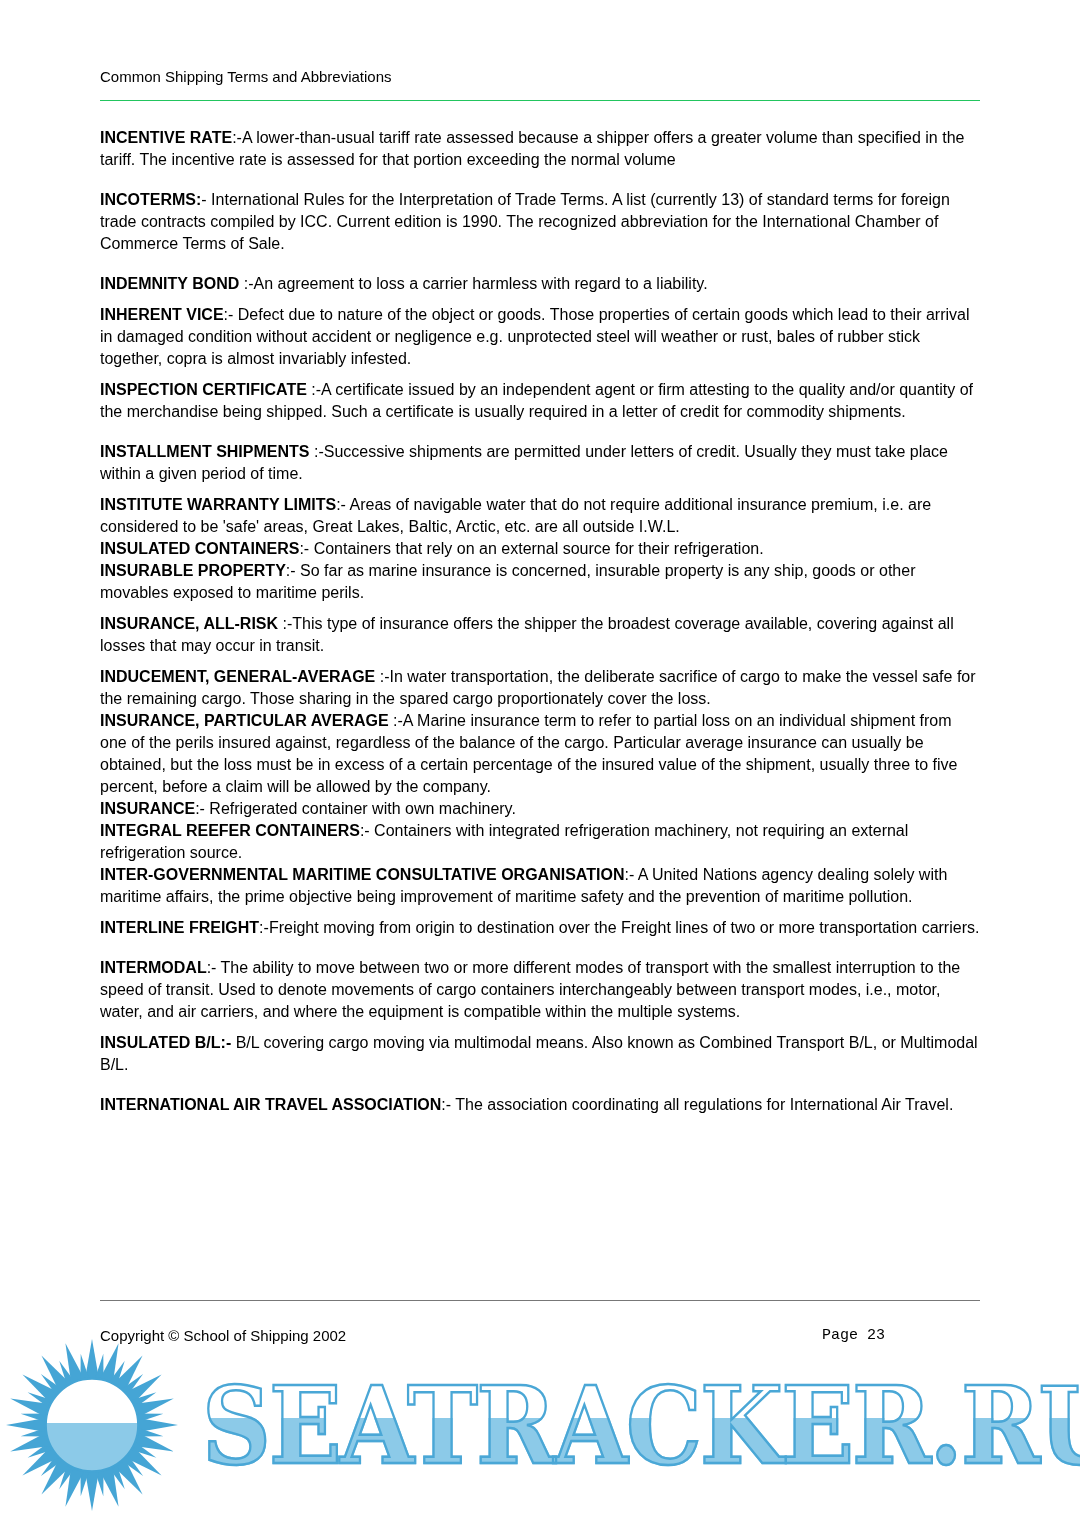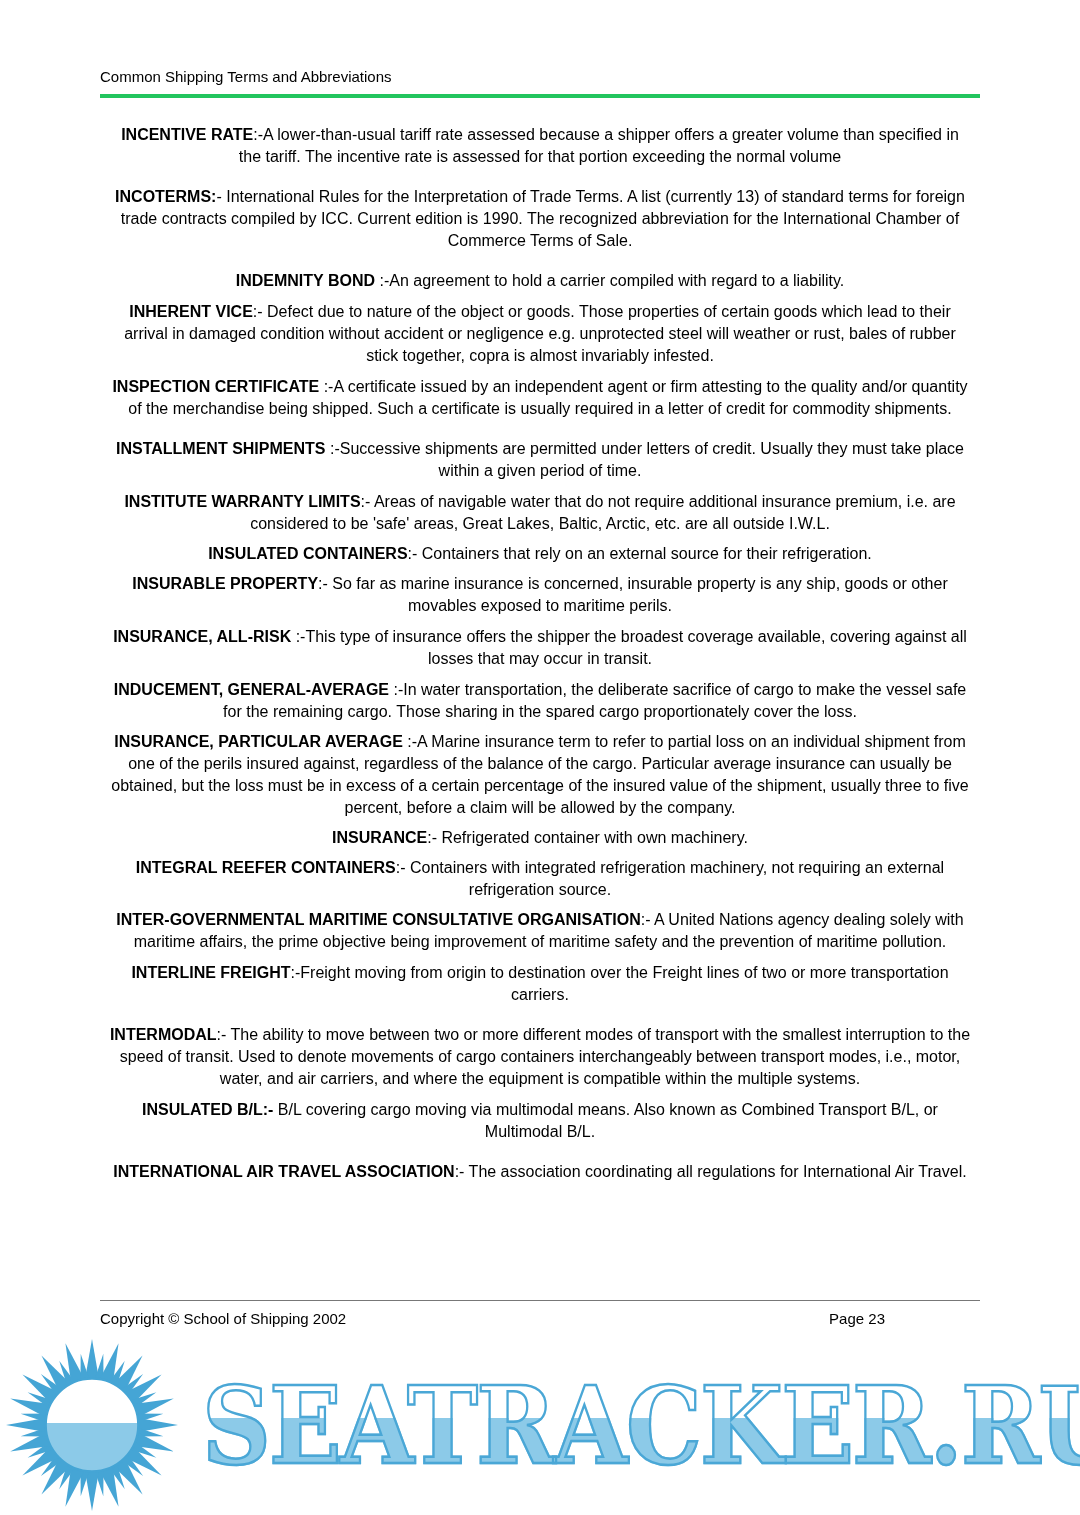--- a/index.html
+++ b/index.html
@@ -6,38 +6,38 @@
   body {
     width:1080px; height:1515px;
     background:#ffffff;
     font-family:"Liberation Sans", sans-serif;
     color:#000;
     position:relative;
     overflow:hidden;
   }
   .page { position:absolute; left:100px; right:100px; top:0; }
 
-  .header { margin-top:68px; border-bottom:4px solid #22c55e; padding-bottom:8px; }
+  .header { margin-top:68px; border-bottom:1px solid #22c55e; padding-bottom:14px; }
   .header-title { font-size:15px; color:#000; }
 
-  .entry { margin:8px; font-size:16px; line-height:22px;text-align:center; }
+  .entry { margin:0; font-size:16px; line-height:22px; }
   .entry b { font-weight:bold; }
   .first { margin-top:26px; }
   .lg    { margin-top:18px; }
   .md    { margin-top:9px; }
   .tight { margin-top:0; }
 
   .footer {
     position:absolute; left:100px; right:100px; top:1300px;
     border-top:1px solid #777;
-    padding-top:9px;
+    padding-top:26px;
     display:flex; justify-content:space-between;
     font-size:15px;
   }
-  .footer .page-num { margin-right:95px; }
+  .footer .page-num { margin-right:95px;font-family:Liberation Mono, monospace; }
 
   .watermark {
     position:absolute; left:6px; right:0; bottom:4px; height:172px;
     display:flex; align-items:center;gap:22px;
   }
   .sun { width:172px; height:172px; flex:0 0 auto; }
   .wm-text {
     font-family:"DejaVu Serif", serif;
     font-weight:bold;
     font-size:106px;
@@ -57,21 +57,21 @@
 <body>
 
 <div class="page">
 
   <div class="header">
     <span class="header-title">Common Shipping Terms and Abbreviations</span>
   </div>
 
   <p class="entry first"><b>INCENTIVE RATE</b><span>:-A lower-than-usual tariff rate assessed because a shipper offers a greater volume than specified in the tariff. The incentive rate is assessed for that portion exceeding the normal volume</span></p>
   <p class="entry lg"><b>INCOTERMS:</b><span>- International Rules for the Interpretation of Trade Terms. A list (currently 13) of standard terms for foreign trade contracts compiled by ICC. Current edition is 1990. The recognized abbreviation for the International Chamber of Commerce Terms of Sale.</span></p>
-  <p class="entry lg"><b>INDEMNITY BOND</b><span> :-An agreement to hold a carrier compiled with regard to a liability.</span></p>
+  <p class="entry lg"><b>INDEMNITY BOND</b><span> :-An agreement to loss a carrier harmless with regard to a liability.</span></p>
   <p class="entry md"><b>INHERENT VICE</b><span>:- Defect due to nature of the object or goods. Those properties of certain goods which lead to their arrival in damaged condition without accident or negligence e.g. unprotected steel will weather or rust, bales of rubber stick together, copra is almost invariably infested.</span></p>
   <p class="entry md"><b>INSPECTION CERTIFICATE</b><span> :-A certificate issued by an independent agent or firm attesting to the quality and/or quantity of the merchandise being shipped. Such a certificate is usually required in a letter of credit for commodity shipments.</span></p>
   <p class="entry lg"><b>INSTALLMENT SHIPMENTS</b><span> :-Successive shipments are permitted under letters of credit. Usually they must take place within a given period of time.</span></p>
   <p class="entry md"><b>INSTITUTE WARRANTY LIMITS</b><span>:- Areas of navigable water that do not require additional insurance premium, i.e. are considered to be 'safe' areas, Great Lakes, Baltic, Arctic, etc. are all outside I.W.L.</span></p>
   <p class="entry tight"><b>INSULATED CONTAINERS</b><span>:- Containers that rely on an external source for their refrigeration.</span></p>
   <p class="entry tight"><b>INSURABLE PROPERTY</b><span>:- So far as marine insurance is concerned, insurable property is any ship, goods or other movables exposed to maritime perils.</span></p>
   <p class="entry md"><b>INSURANCE, ALL-RISK</b><span> :-This type of insurance offers the shipper the broadest coverage available, covering against all losses that may occur in transit.</span></p>
   <p class="entry md"><b>INDUCEMENT, GENERAL-AVERAGE</b><span> :-In water transportation, the deliberate sacrifice of cargo to make the vessel safe for the remaining cargo. Those sharing in the spared cargo proportionately cover the loss.</span></p>
   <p class="entry tight"><b>INSURANCE, PARTICULAR AVERAGE</b><span> :-A Marine insurance term to refer to partial loss on an individual shipment from one of the perils insured against, regardless of the balance of the cargo. Particular average insurance can usually be obtained, but the loss must be in excess of a certain percentage of the insured value of the shipment, usually three to five percent, before a claim will be allowed by the company.</span></p>
   <p class="entry tight"><b>INSURANCE</b><span>:- Refrigerated container with own machinery.</span></p>

